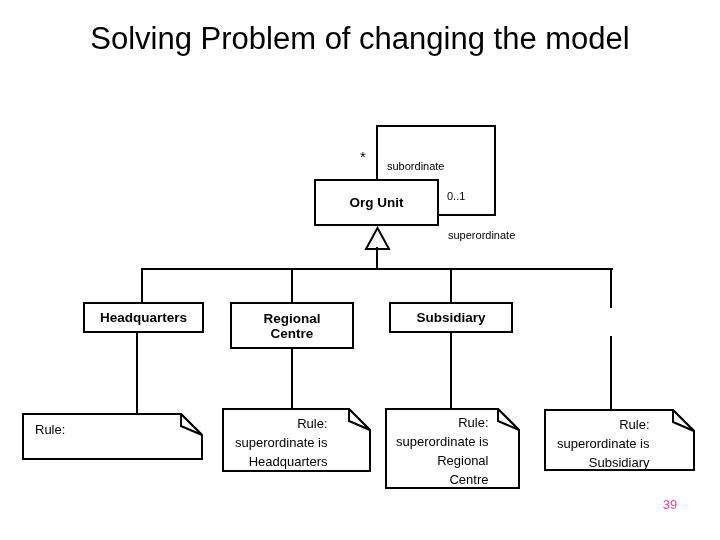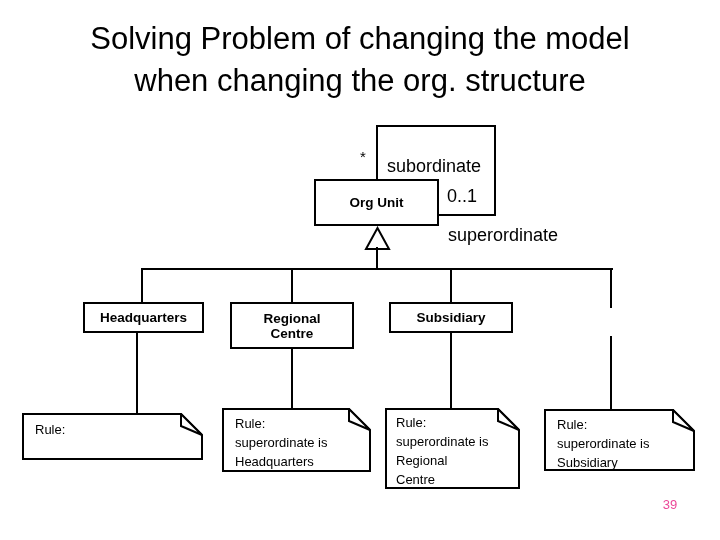--- a/index.html
+++ b/index.html
@@ -14,44 +14,43 @@
   }
   
   .ln { position:absolute; background:#000; }
   
   .cls {
     position:absolute; box-sizing:border-box; border:2px solid #000; background:#fff;
     display:flex; flex-direction:column; align-items:center; justify-content:center;
     font-weight:bold; font-size:13.5px; line-height:15px; text-align:center;
   }
   
-  .lbl { position:absolute; font-size:18px; line-height:13px; white-space:nowrap; }
+  .lbl { position:absolute; font-size:11px; line-height:13px; white-space:nowrap; }
   .lbl-star { font-size:15px; }
   
   .shape { position:absolute; }
-  .note { position:absolute; }
+  .note { position:absolute;text-align:right; }
   .note svg { position:absolute; left:0; top:0; }
   .note-text {
     position:absolute; left:13px; top:6px; font-size:13px; line-height:19px; white-space:nowrap;
   }
   .note-text-wide { line-height:20px; top:7px; }
   .note-text-tight { left:11px; top:5px; }
   .page-number {
     position:absolute; left:655px; top:497px; width:30px; text-align:center;
     font-size:13px; color:#ec4899;
   }
 </style>
 </head>
 <body>
 
 <div class="slide">
 
   <div class="title">
     <div>Solving Problem of changing the model</div>
-    <div>when changing the org. structure</div>
   </div>
 
   <div class="ln" style="left:376px; top:125px; width:120px; height:2px"></div>
   <div class="ln" style="left:376px; top:125px; width:2px; height:56px"></div>
   <div class="ln" style="left:494px; top:125px; width:2px; height:91px"></div>
   <div class="ln" style="left:438px; top:214px; width:58px; height:2px"></div>
 
   <span class="lbl lbl-star" style="left:360px; top:150px">*</span>
   <span class="lbl" style="left:387px; top:160px">subordinate</span>
   <span class="lbl" style="left:447px; top:190px">0..1</span>

